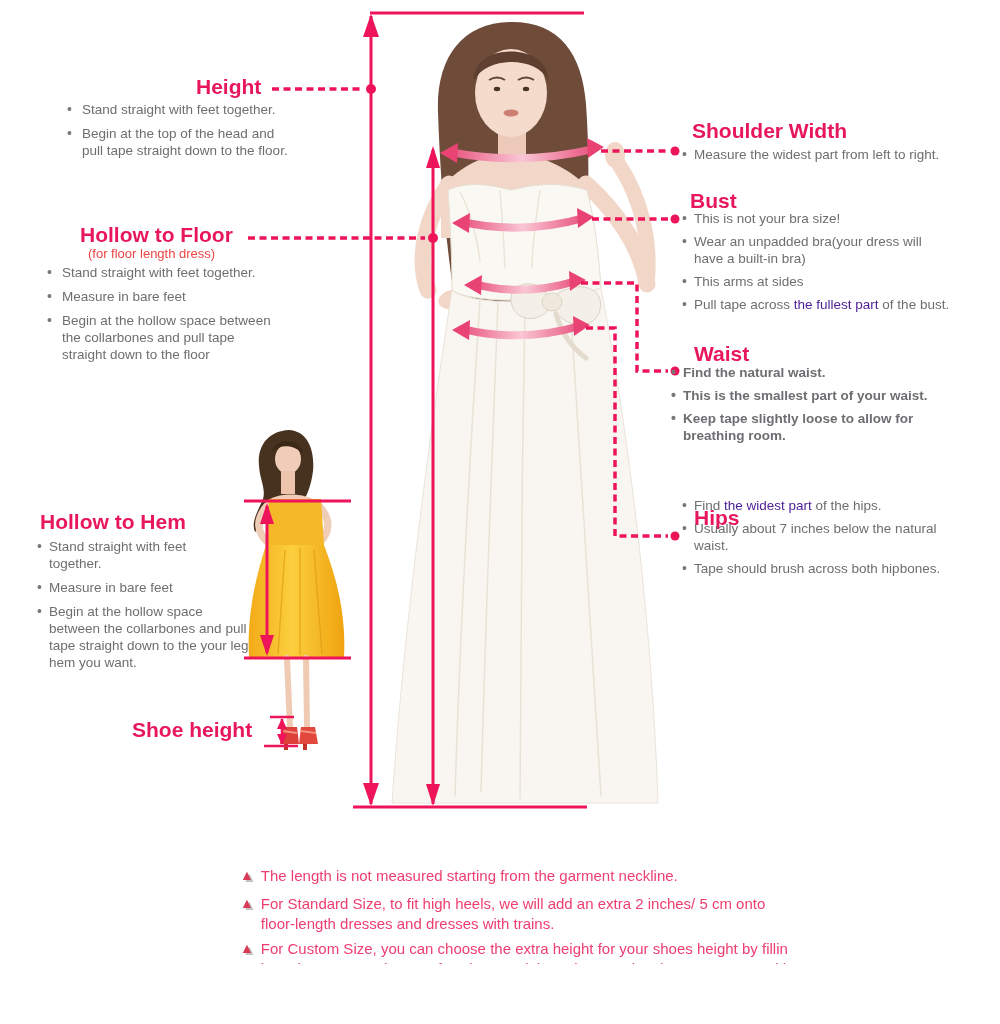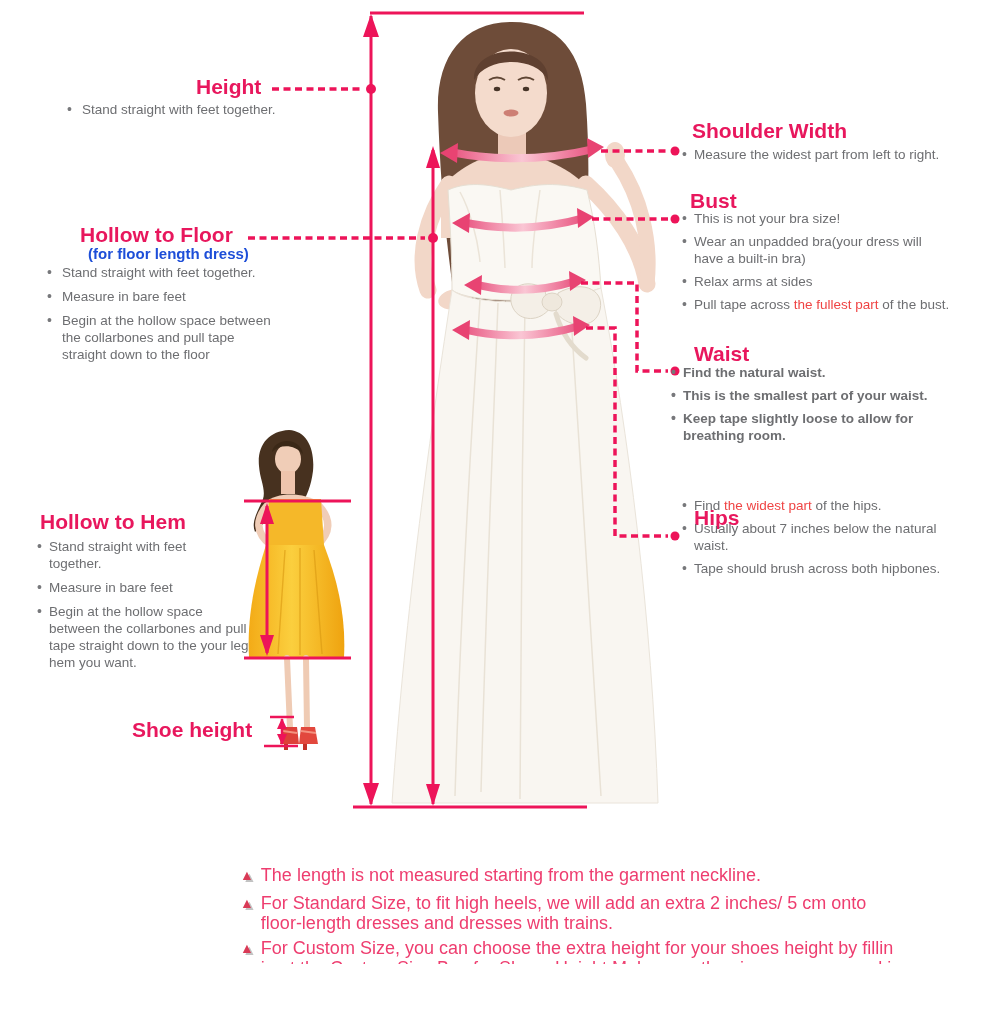--- a/index.html
+++ b/index.html
@@ -6,39 +6,39 @@
   .stage{
     position:relative;width:1000px;height:964px;background:#fff;overflow:hidden;
     font-family:"Liberation Sans","DejaVu Sans",sans-serif;
   }
   .stage svg{position:absolute;left:0;top:0;}
   .abs{position:absolute;}
   .t-title{
     font-size:21px;font-weight:bold;color:#e8175d;white-space:nowrap;line-height:22px;
   }
   .t-sub{
-    font-size:15px;font-weight:bold;color:#1d4ed8;white-space:nowrap;line-height:14px;
+    font-size:13px;font-weight:normal;color:#ef4444;white-space:nowrap;line-height:14px;
   }
   .blist{font-size:13.5px;color:#6d6e71;line-height:17px;}
   .blist .li{
     position:relative;padding-left:16px;margin-bottom:7px;white-space:pre-line;
   }
   .blist .li::before{
     content:"\2022";position:absolute;left:1px;top:0;color:#77787b;font-size:14px;
   }
   .rlist .li{padding-left:12px;margin-bottom:6px;}
   .rlist .li::before{left:0;}
-  .em-pink{color:#ef4444;margin-top:16px;}
+  .em-pink{color:#4c1d95;margin-top:16px;}
   .note-row{display:flex;align-items:flex-start;}
   .note-tri{
     font-size:14px;line-height:18px;color:#d93a56;margin-right:7px;
     text-shadow:2.5px 1.5px 0 #c2c2c2;flex:0 0 auto;
   }
   .note-text{
-    font-size:18px;line-height:19.5px;color:#ee3d6f;white-space:pre-line;
+    font-size:15px;line-height:19.5px;color:#ee3d6f;white-space:pre-line;
   }
 </style>
 </head>
 <body>
 
 <div class="stage">
 
   <svg width="1000" height="1024" viewBox="0 0 1000 1024">
     <defs>
       <linearGradient id="tapeGrad" x1="0%" y1="0%" x2="100%" y2="0%">
@@ -183,20 +183,22 @@
       <line x1="264" y1="746" x2="298" y2="746" stroke-width="2.5"></line>
       <line x1="282" y1="719" x2="282" y2="744" stroke-width="2.5"></line>
       <polygon points="282,718 277,729 287,729" stroke="none"></polygon>
       <polygon points="282,745 277,734 287,734" stroke="none"></polygon>
     </g>
   </svg>
 
   <div class="abs t-title" style="left:196px;top:76px;">Height</div>
   <div class="abs blist" style="left:66px;top:101px;width:270px;">
     <div class="li">Stand straight with feet together.</div>
+    <div class="li">Begin at the top of the head and
+pull tape straight down to the floor.</div>
   </div>
 
   <div class="abs t-title" style="left:80px;top:224px;">Hollow to Floor</div>
   <div class="abs t-sub" style="left:88px;top:247px;">(for floor length dress)</div>
   <div class="abs blist" style="left:46px;top:264px;width:290px;">
     <div class="li">Stand straight with feet together.</div>
     <div class="li">Measure in bare feet</div>
     <div class="li">Begin at the hollow space between
 the collarbones and pull tape
 straight down to the floor</div>
@@ -218,21 +220,21 @@
   <div class="abs t-title" style="left:692px;top:120px;">Shoulder Width</div>
   <div class="abs blist rlist" style="left:682px;top:146px;width:312px;">
     <div class="li">Measure the widest part from left to right.</div>
   </div>
 
   <div class="abs t-title" style="left:690px;top:190px;">Bust</div>
   <div class="abs blist rlist" style="left:682px;top:210px;width:310px;">
     <div class="li">This is not your bra size!</div>
     <div class="li">Wear an unpadded bra(your dress will
 have a built-in bra)</div>
-    <div class="li">Relax arms at sides</div>
+    <div class="li">This arms at sides</div>
     <div class="li"><span>Pull tape across </span><span class="em-pink">the fullest part</span><span> of the bust.</span></div>
   </div>
 
   <div class="abs t-title" style="left:694px;top:343px;">Waist</div>
   <div class="abs blist rlist" style="left:671px;top:364px;width:300px;font-weight:bold;">
     <div class="li">Find the natural waist.</div>
     <div class="li">This is the smallest part of your waist.</div>
     <div class="li">Keep tape slightly loose to allow for
 breathing room.</div>
   </div>

